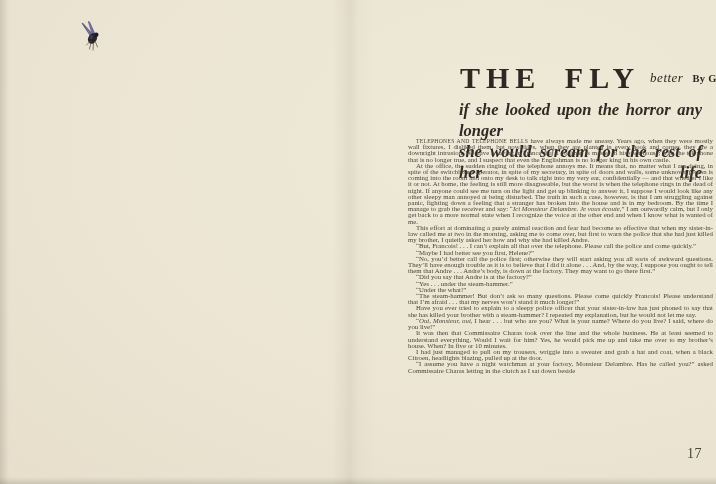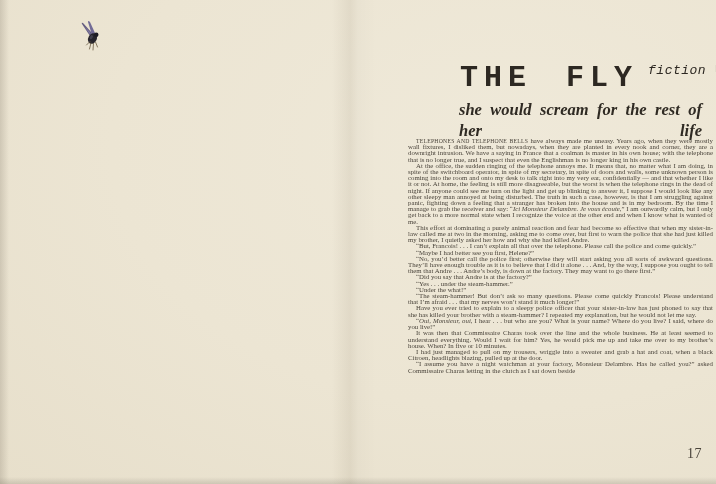--- a/index.html
+++ b/index.html
@@ -15,21 +15,21 @@
       linear-gradient(90deg, rgba(0,0,0,0) 332px, rgba(118,104,80,0.10) 350px, rgba(0,0,0,0.02) 358px, rgba(0,0,0,0) 376px),
       radial-gradient(ellipse at 70% 30%, #efe9d9 0%, #ece5d3 55%, #e7dfcb 100%);
     font-family:"Liberation Serif","DejaVu Serif",serif;
     color:#46403a;
   }
   
   .fly{position:absolute;left:79px;top:20px;width:26px;height:34px;}
   
   .masthead{
     position:absolute;left:460px;top:63px;width:253px;
-    display:flex;align-items:flex-start;white-space:nowrap;font-family:Liberation Mono, monospace;
+    display:flex;align-items:center;white-space:nowrap;
   }
   .title{
     margin:0;
     font-size:30px;font-weight:bold;color:#2d2822;
     letter-spacing:6px;word-spacing:10px;line-height:30px;
   }
   .kicker{
     font-style:italic;font-size:13px;color:#2d2822;
     margin-left:10px;letter-spacing:0.5px;
   }
@@ -86,25 +86,26 @@
       <path d="M12 23 L10.5 29 M14.5 23.5 L14 30 M16.5 22 L18.5 27 M11 21.5 L7.5 25" stroke="#6a5b41" stroke-width="0.8" fill="none" stroke-linecap="round"></path>
     </svg>
   </div>
 
   <div></div>
 
   <div>
 
     <div class="masthead">
       <h1 class="title">THE FLY</h1>
-      <span class="kicker">fiction</span>
+      <span class="kicker">better</span>
       <span class="byline">By George Langelaan</span>
     </div>
 
     <div class="deck">
+      <div class="deck-line">if she looked upon the horror any longer</div>
       <div class="deck-line">she would scream for the rest of her life</div>
     </div>
 
     <div class="body-col">
         <p><span class="sc">TELEPHONES AND TELEPHONE BELLS</span><span> have always made me uneasy. Years ago, when they were mostly wall fixtures, I disliked them, but nowadays, when they are planted in every nook and corner, they are a downright intrusion. We have a saying in France that a coalman is master in his own house; with the telephone that is no longer true, and I suspect that even the Englishman is no longer king in his own castle.</span></p>
         <p><span>At the office, the sudden ringing of the telephone annoys me. It means that, no matter what I am doing, in spite of the switchboard operator, in spite of my secretary, in spite of doors and walls, some unknown person is coming into the room and onto my desk to talk right into my very ear, confidentially — and that whether I like it or not. At home, the feeling is still more disagreeable, but the worst is when the telephone rings in the dead of night. If anyone could see me turn on the light and get up blinking to answer it, I suppose I would look like any other sleepy man annoyed at being disturbed. The truth in such a case, however, is that I am struggling against panic, fighting down a feeling that a stranger has broken into the house and is in my bedroom. By the time I manage to grab the receiver and say: “</span><span class="it">Ici Monsieur Delambre. Je vous écoute,</span><span>” I am outwardly calm, but I only get back to a more normal state when I recognize the voice at the other end and when I know what is wanted of me.</span></p>
         <p><span>This effort at dominating a purely animal reaction and fear had become so effective that when my sister-in-law called me at two in the morning, asking me to come over, but first to warn the police that she had just killed my brother, I quietly asked her how and why she had killed Andre.</span></p>
         <p><span>“But, Francois! . . . I can’t explain all that over the telephone. Please call the police and come quickly.”</span></p>
         <p><span>“Maybe I had better see you first, Helene?”</span></p>
         <p><span>“No, you’d better call the police first; otherwise they will start asking you all sorts of awkward questions. They’ll have enough trouble as it is to believe that I did it alone . . . And, by the way, I suppose you ought to tell them that Andre . . . Andre’s body, is down at the factory. They may want to go there first.”</span></p>

